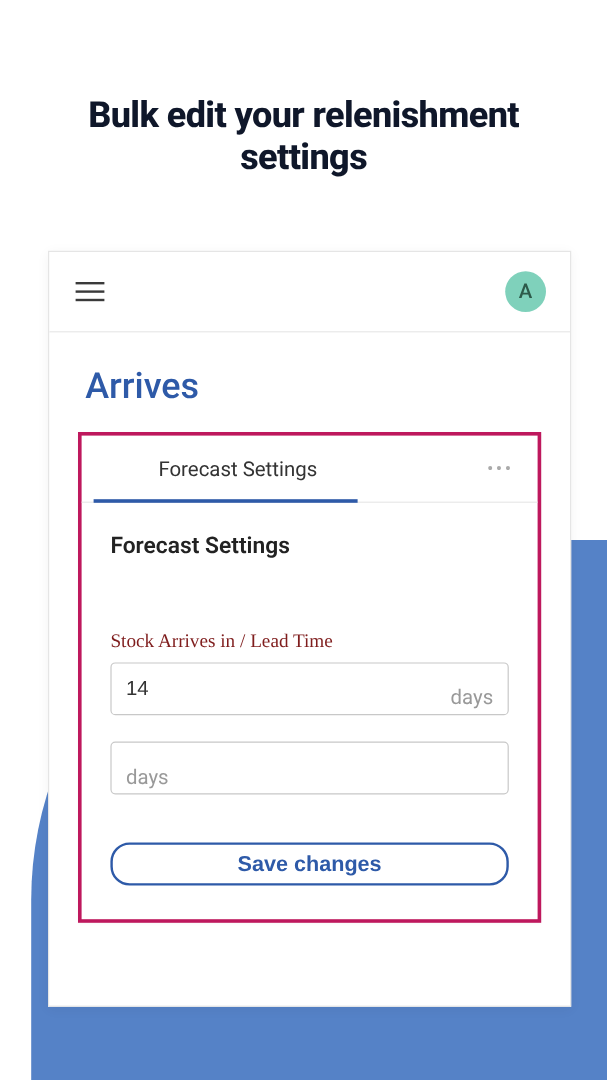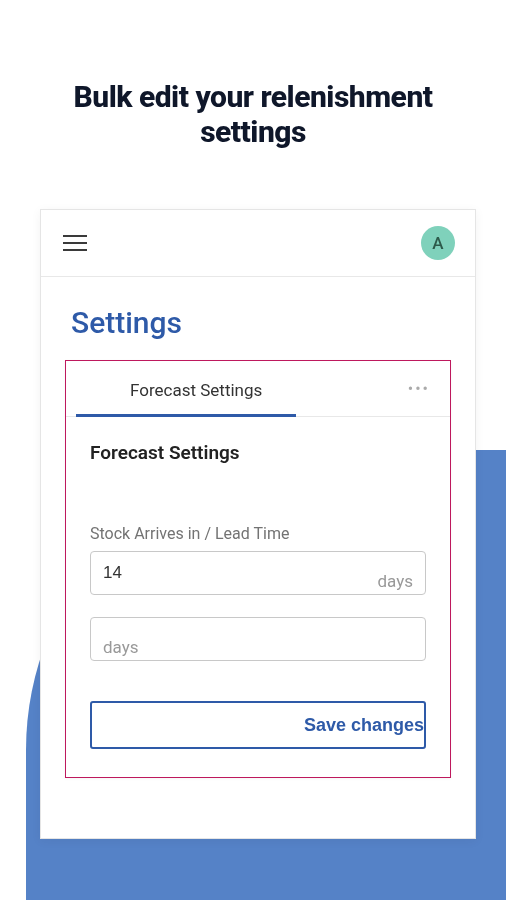--- a/index.html
+++ b/index.html
@@ -84,21 +84,21 @@
     }
     .page-title {
       padding: 28px 30px 20px 30px;
       font-size: 30px;
       font-weight: 500;
       color: #2e5aa8;
     }
     .card {
       margin: 0 24px;
       background: #ffffff;
-      border: 1px solid #be185d;
+      border: 3px solid #be185d;
       box-shadow: 0 1px 3px rgba(0,0,0,0.04);
     }
     .tabs {
       display: flex;
       align-items: center;
       border-bottom: 1px solid #e8e8e8;
       position: relative;
     }
     .tab {
       padding: 18px 24px 16px 24px;
@@ -136,23 +136,24 @@
       font-size: 19px;
       font-weight: 600;
       color: #222;
       margin-bottom: 60px;
     }
     .field {
       margin-bottom: 22px;
     }
     .field-label {
       font-size: 16px;
-      color: #737373;
+      color: #7f1d1d;
       margin-bottom: 8px;
       display: block;
+      font-family: Liberation Serif, serif;
     }
     .input-wrapper {
       position: relative;
       display: flex;
       align-items: center;
       border: 1px solid #c8c8c8;
       border-radius: 4px;
       height: 44px;
       padding: 0 12px;
     }
@@ -164,30 +165,29 @@
       flex: 1;
       background: transparent;
     }
     .input-suffix {
       color: #999;
       font-size: 17px;
       margin-top: 16px;
     }
     .save-button {
       width: 100%;
-      height: 48px;
+      height: 36px;
       margin-top: 18px;
       background: #ffffff;
       border: 2px solid #2e5aa8;
-      border-radius: 3px;
+      border-radius: 16px;
       color: #2e5aa8;
       font-size: 18px;
       font-weight: 600;
       cursor: pointer;
-      text-align: right;
     }
   </style>
 </head>
 <body>
 
 <div class="bg-shape"></div>
 
 <div class="headline">
   <h1>Bulk edit your relenishment settings</h1>
 </div>
@@ -197,21 +197,21 @@
     <div class="hamburger">
       <span></span>
         <span></span>
         <span></span>
     </div>
     <div class="avatar">
       <span>A</span>
     </div>
   </div>
 
-  <div class="page-title">Settings</div>
+  <div class="page-title">Arrives</div>
 
   <div class="card">
     <div class="tabs">
       <div class="tab active">
         <span>Forecast Settings</span>
       </div>
       <div class="tab-more">•••</div>
     </div>
 
     <div class="card-body">

